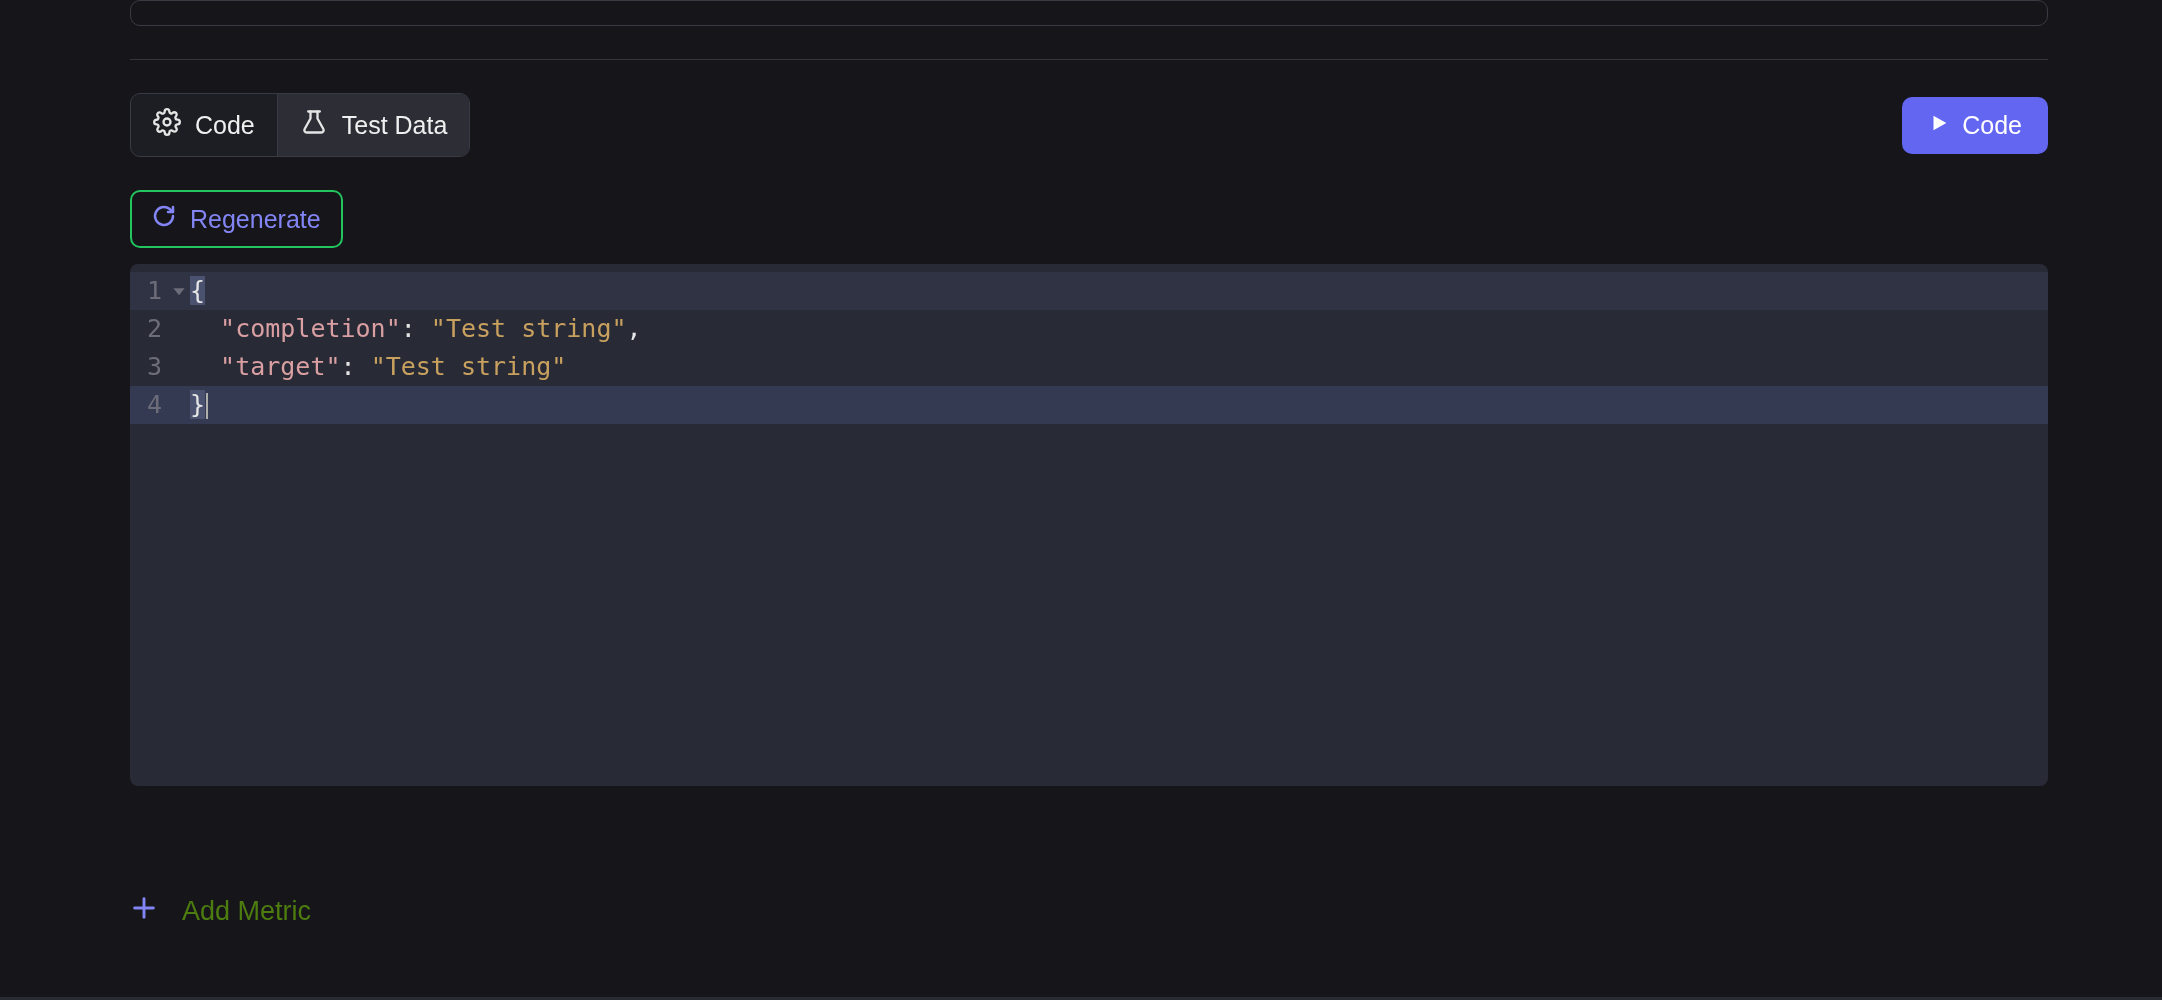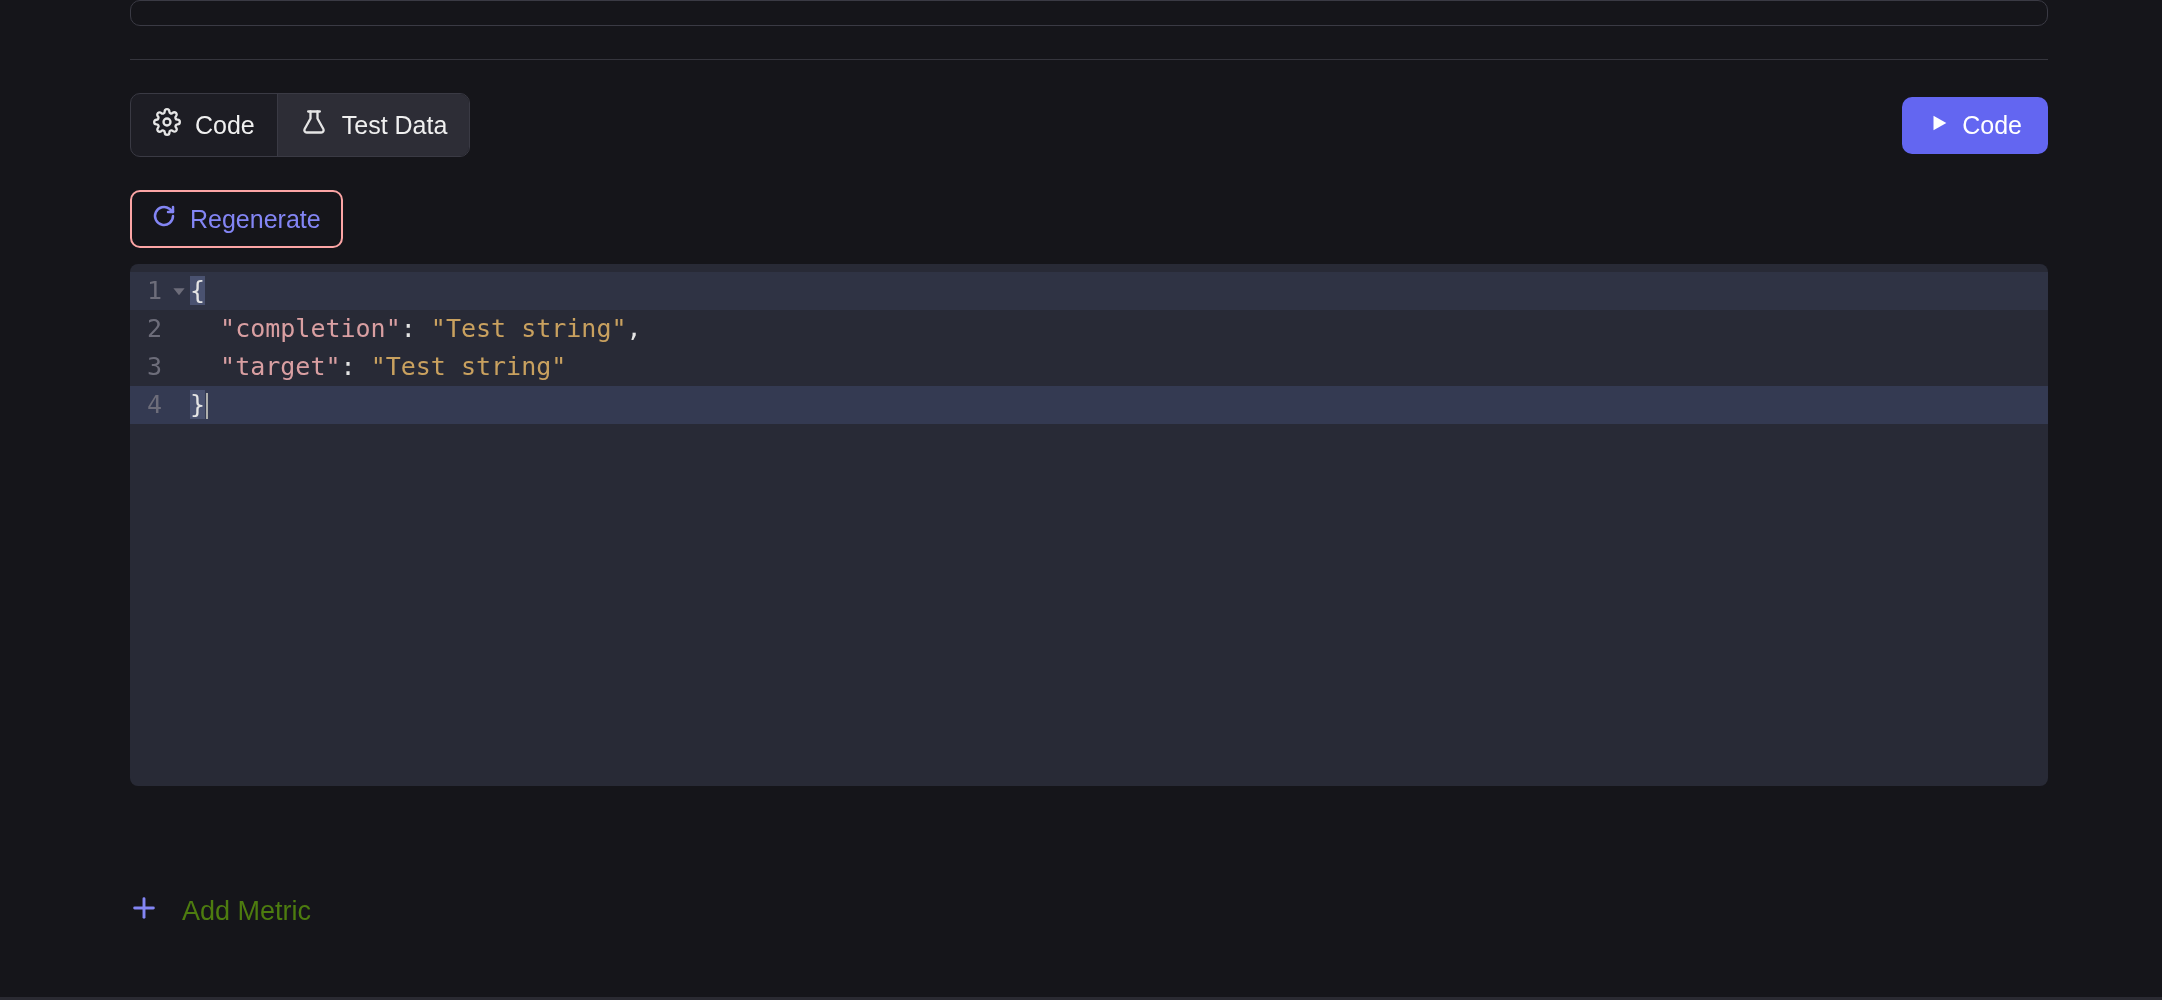--- a/index.html
+++ b/index.html
@@ -84,21 +84,21 @@
   .test-button svg {
     width: 22px;
     height: 22px;
   }
   .regenerate-button {
     display: inline-flex;
     align-items: center;
     gap: 14px;
     background: transparent;
     color: #8385f4;
-    border: 2px solid #fca5a5;
+    border: 2px solid #22c55e;
     border-radius: 10px;
     padding: 12px 20px;
     font-size: 25px;
     font-weight: 500;
     cursor: pointer;
     margin-bottom: 16px;
   }
   .regenerate-button svg {
     width: 24px;
     height: 24px;

